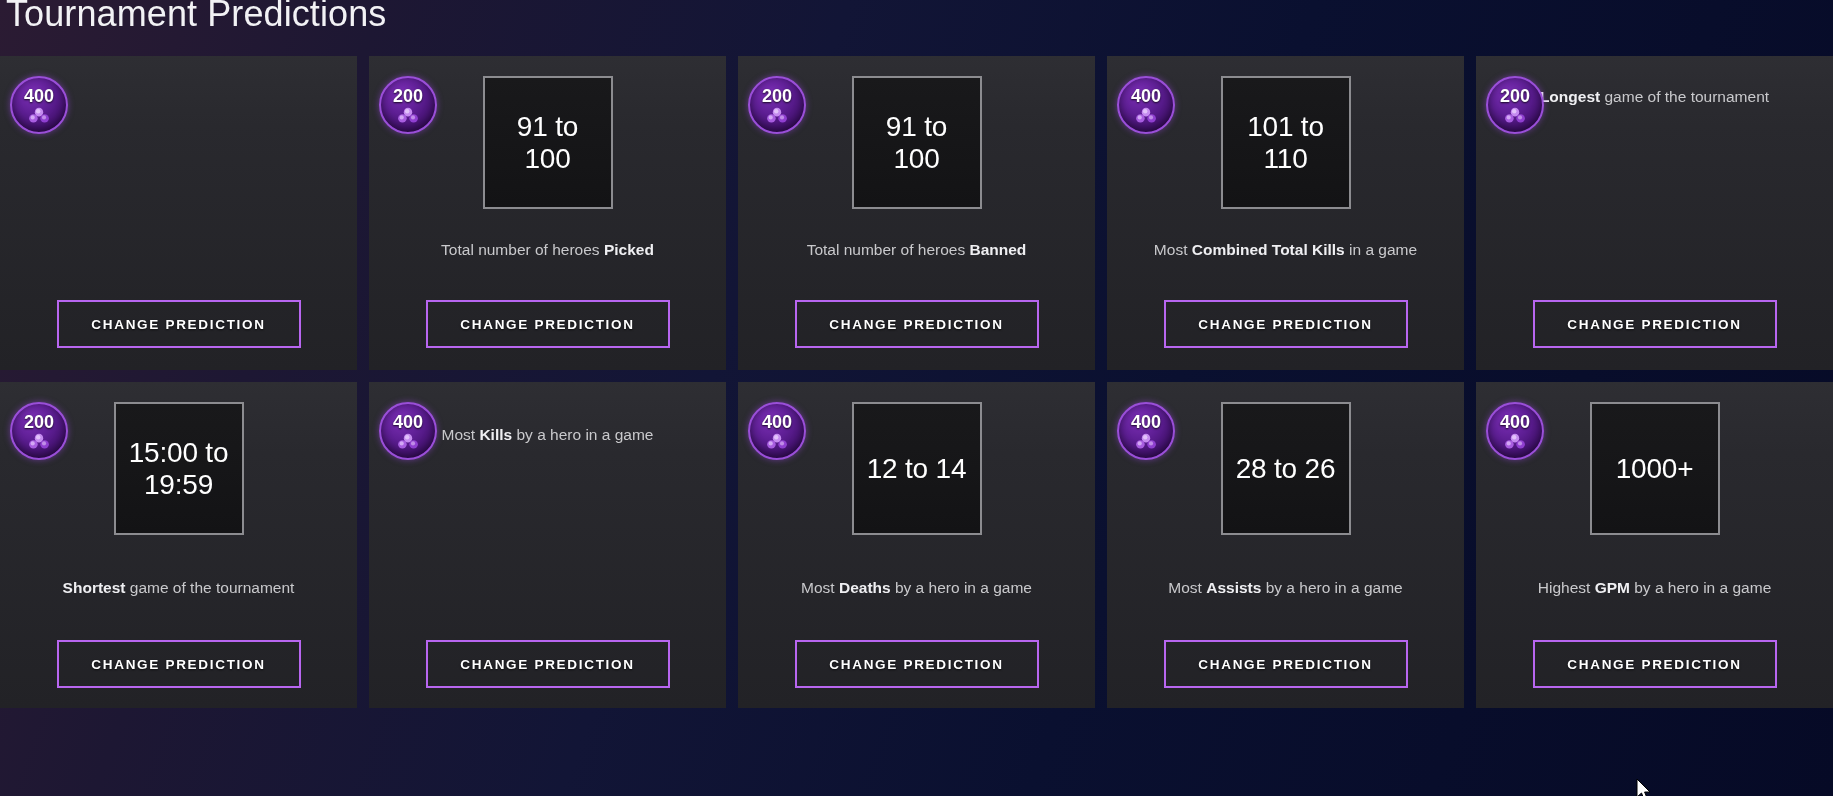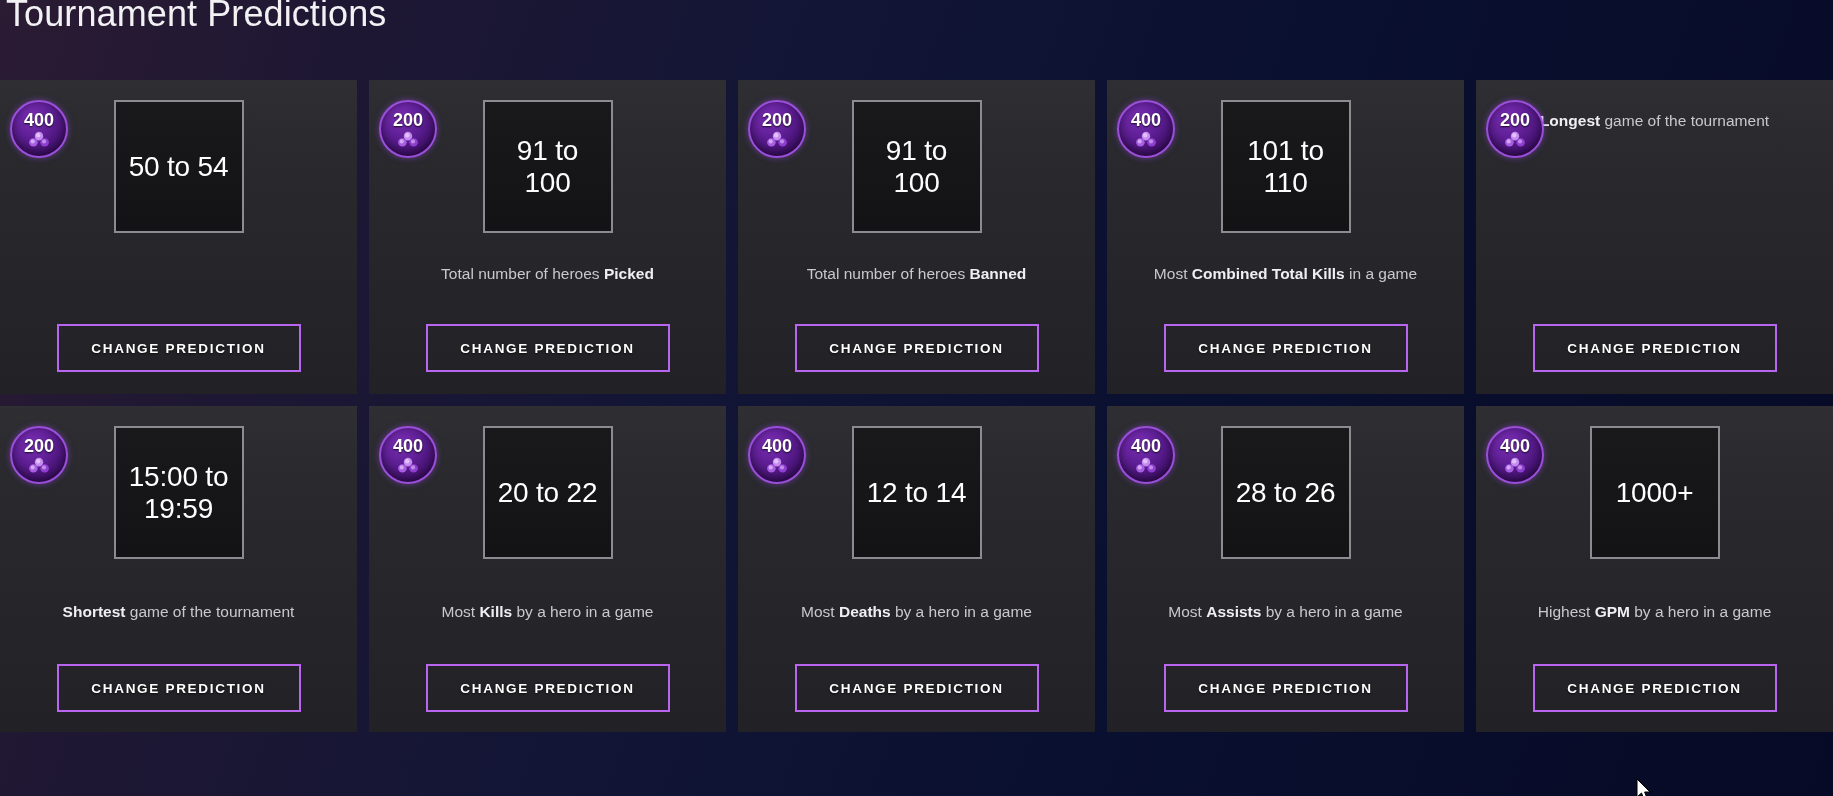--- a/index.html
+++ b/index.html
@@ -17,21 +17,21 @@
     width: 1833px;
     height: 796px;
     background:
       linear-gradient(110deg, #2b1b33 0%, #1d1733 18%, #121536 40%, #0a1030 62%, #060a26 100%);
     overflow: hidden;
   }
 
   
   .header {
     position: relative;
-    height: 80px;
+    height: 56px;
     padding-left: 6px;
     display: flex;
     align-items: flex-start;
   }
   .page-title {
     font-size: 36px;
     font-weight: 400;
     color: #f2f2f5;
     letter-spacing: 0.1px;
     line-height: 1;
@@ -180,23 +180,20 @@
           <span class="badge-count">400</span>
           <svg class="gem-icon" viewBox="0 0 22 16">
             <ellipse cx="11" cy="5.2" rx="4.2" ry="4.4" fill="#c58bf0"></ellipse>
             <ellipse cx="10.2" cy="4.2" rx="2.2" ry="2.3" fill="#e2c2fa"></ellipse>
             <ellipse cx="5.4" cy="11.4" rx="4.3" ry="4.2" fill="#a85ee0"></ellipse>
             <ellipse cx="4.7" cy="10.4" rx="2.1" ry="2.1" fill="#d3a8f5"></ellipse>
             <ellipse cx="16.6" cy="11.4" rx="4.3" ry="4.2" fill="#8f3fd0"></ellipse>
             <ellipse cx="16" cy="10.4" rx="2.1" ry="2.1" fill="#c08ce8"></ellipse>
           </svg>
         </div>
-        <div class="pred-box">
-          <span class="pred-value">50 to 54</span>
-        </div>
         <button class="change-btn">CHANGE PREDICTION</button>
       </div>
       <div class="card">
         <div class="badge">
           <span class="badge-count">200</span>
           <svg class="gem-icon" viewBox="0 0 22 16">
             <ellipse cx="11" cy="5.2" rx="4.2" ry="4.4" fill="#c58bf0"></ellipse>
             <ellipse cx="10.2" cy="4.2" rx="2.2" ry="2.3" fill="#e2c2fa"></ellipse>
             <ellipse cx="5.4" cy="11.4" rx="4.3" ry="4.2" fill="#a85ee0"></ellipse>
             <ellipse cx="4.7" cy="10.4" rx="2.1" ry="2.1" fill="#d3a8f5"></ellipse>
@@ -283,23 +280,20 @@
         <div class="badge">
           <span class="badge-count">400</span>
           <svg class="gem-icon" viewBox="0 0 22 16">
             <ellipse cx="11" cy="5.2" rx="4.2" ry="4.4" fill="#c58bf0"></ellipse>
             <ellipse cx="10.2" cy="4.2" rx="2.2" ry="2.3" fill="#e2c2fa"></ellipse>
             <ellipse cx="5.4" cy="11.4" rx="4.3" ry="4.2" fill="#a85ee0"></ellipse>
             <ellipse cx="4.7" cy="10.4" rx="2.1" ry="2.1" fill="#d3a8f5"></ellipse>
             <ellipse cx="16.6" cy="11.4" rx="4.3" ry="4.2" fill="#8f3fd0"></ellipse>
             <ellipse cx="16" cy="10.4" rx="2.1" ry="2.1" fill="#c08ce8"></ellipse>
           </svg>
-        </div>
-        <div class="pred-box">
-          <span class="pred-value">20 to 22</span>
         </div>
         <div class="desc"><span>Most </span><b>Kills</b><span> by a hero in a game</span></div>
         <button class="change-btn">CHANGE PREDICTION</button>
       </div>
       <div class="card row2">
         <div class="badge">
           <span class="badge-count">400</span>
           <svg class="gem-icon" viewBox="0 0 22 16">
             <ellipse cx="11" cy="5.2" rx="4.2" ry="4.4" fill="#c58bf0"></ellipse>
             <ellipse cx="10.2" cy="4.2" rx="2.2" ry="2.3" fill="#e2c2fa"></ellipse>

